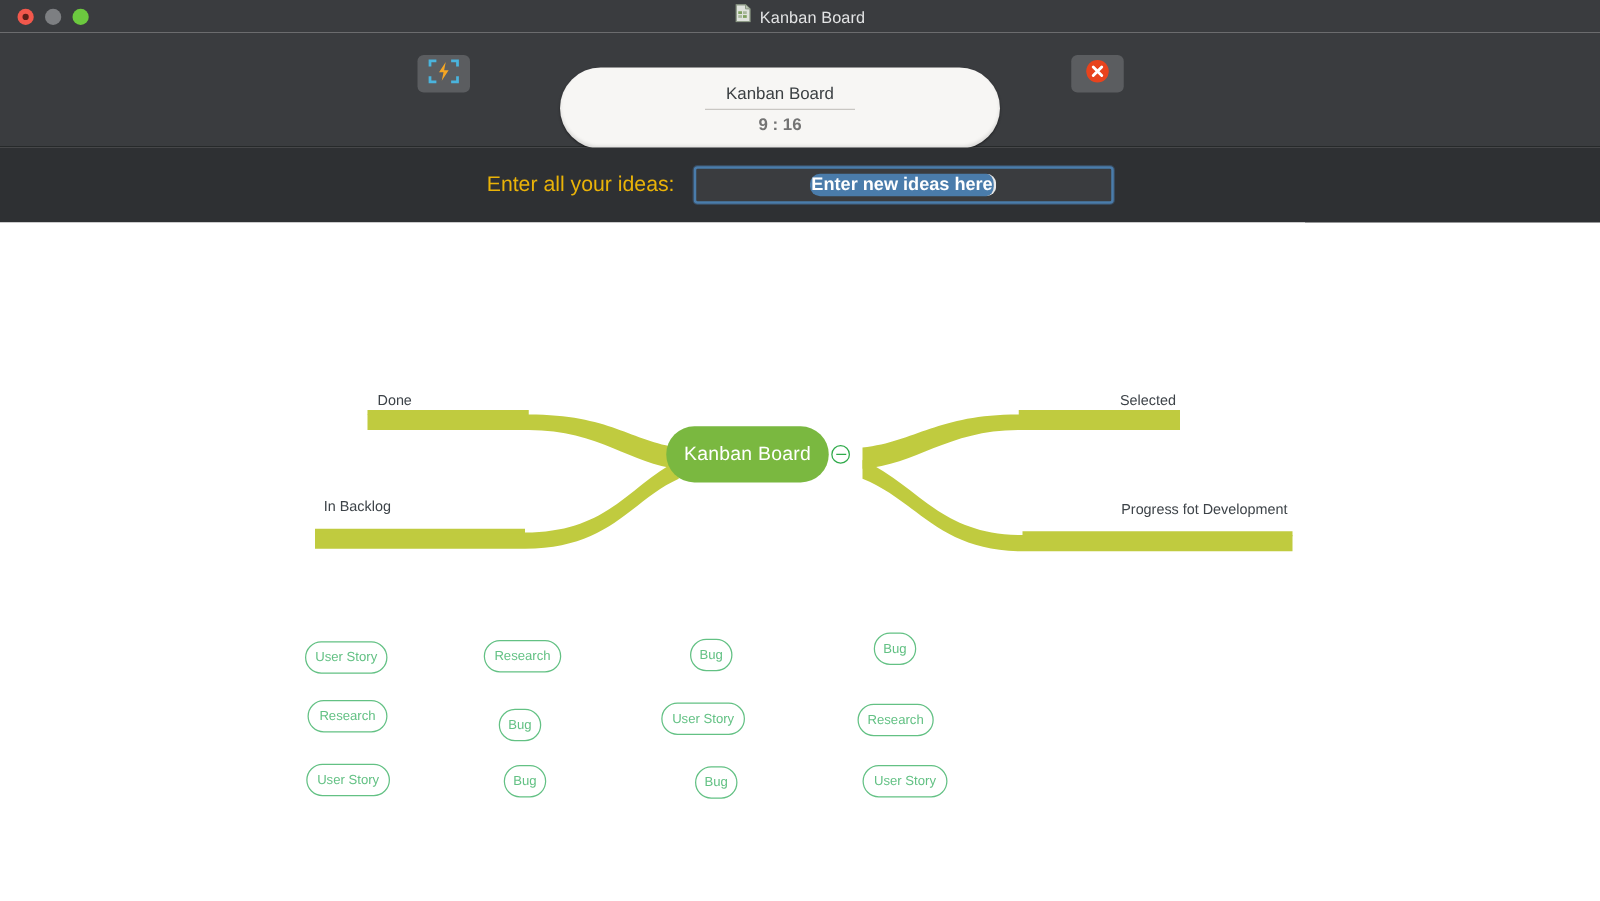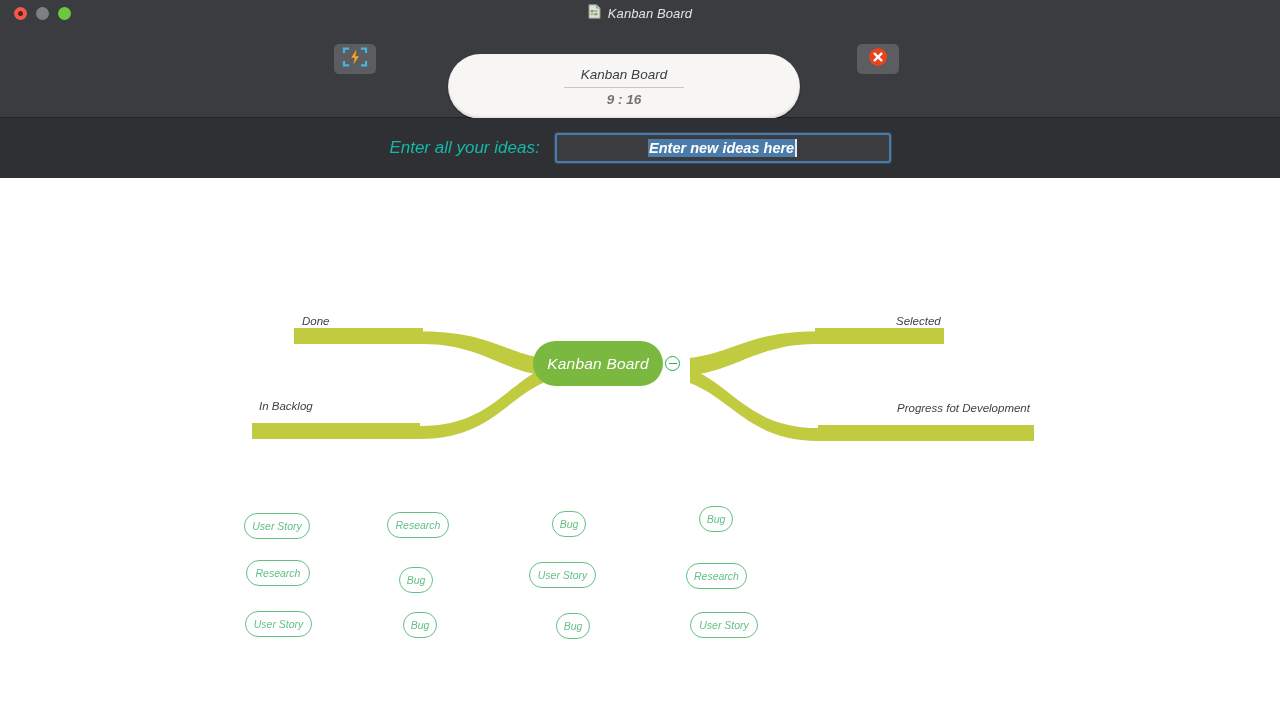--- a/index.html
+++ b/index.html
@@ -10,21 +10,20 @@
     overflow: hidden;
     background: #ffffff;
     font-family: "Liberation Sans", sans-serif;
   }
 
   #app {
     position: relative;
     width: 1280px;
     height: 721px;
     background: #ffffff;
-    font-style: italic;
   }
 
   
   .titlebar {
     position: absolute;
     top: 0; left: 0;
     width: 1280px; height: 26px;
     background: #3a3c3f;
     display: flex;
     align-items: center;
@@ -117,41 +116,42 @@
 
   
   .ideabar {
     position: absolute;
     top: 118px; left: 0;
     width: 1280px; height: 60px;
     background: #2e3033;
     display: flex; align-items: center; justify-content: center;
   }
   .idea-label {
-    color: #14b8a6;
+    color: #eab308;
     font-size: 17px;
     margin-right: 15px;
   }
   .idea-input {
     width: 336px; height: 30px;
     background: #3a3c3f;
     border: 2px solid #4a7cab;
     border-radius: 3px;
     display: flex; align-items: center; justify-content: center;
     cursor: text;
     box-shadow: 0 0 0 1px rgba(74,124,171,.35);
   }
   .idea-input-text {
     font-size: 14.5px;
     color: #ffffff;
     font-weight: 600;
     background: #4a7cab;
     padding: 1px 1px;
     border-right: 2px solid #e8e8e8;
     white-space: nowrap;
+    border-radius: 8px;
   }
 
   
   .canvas {
     position: absolute;
     top: 178px; left: 0;
     width: 1044px; height: 543px;
     background: #ffffff;
     overflow: hidden;
   }

